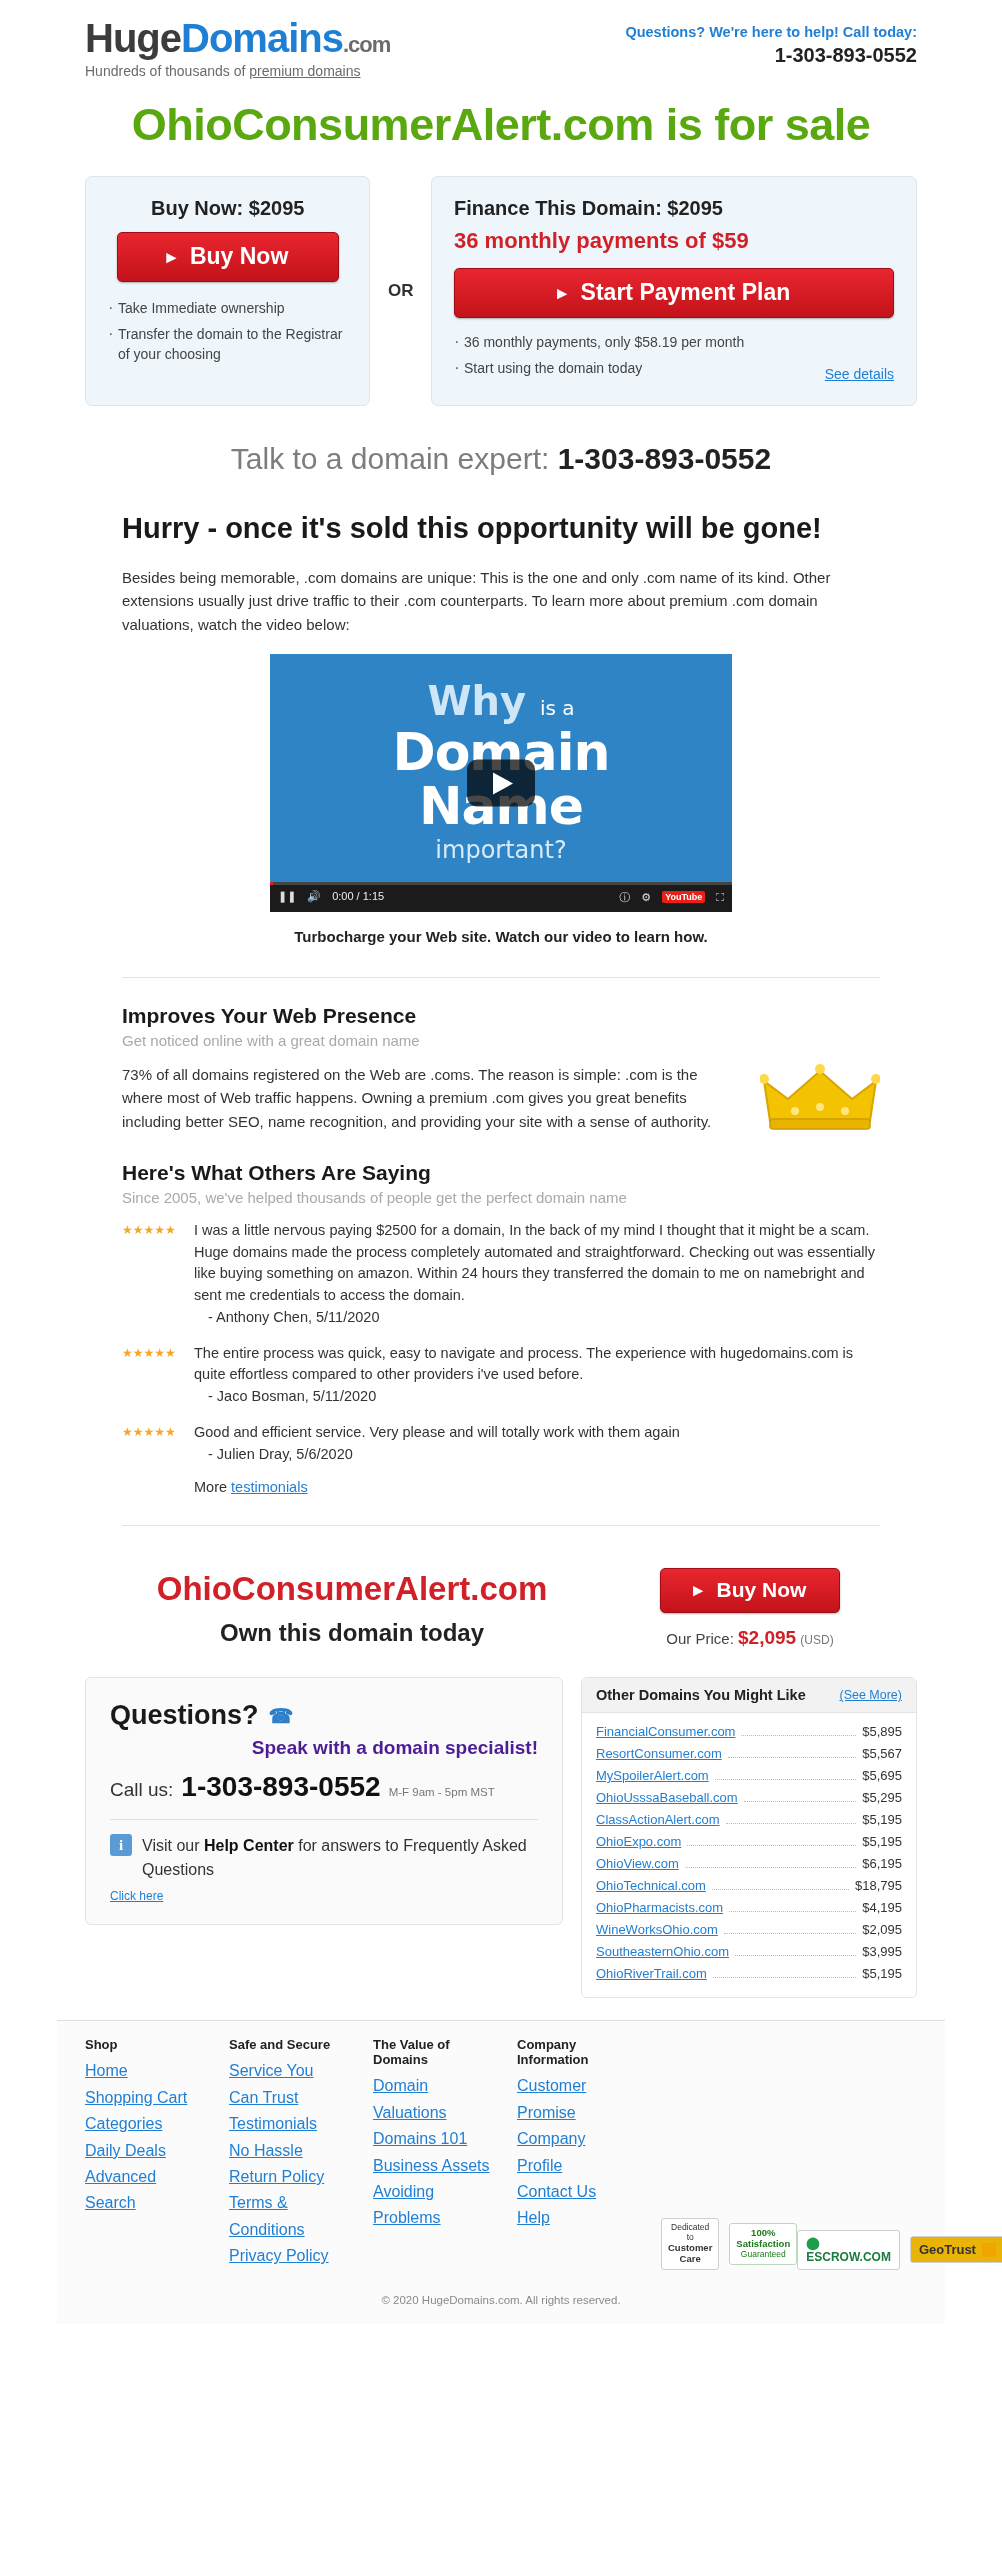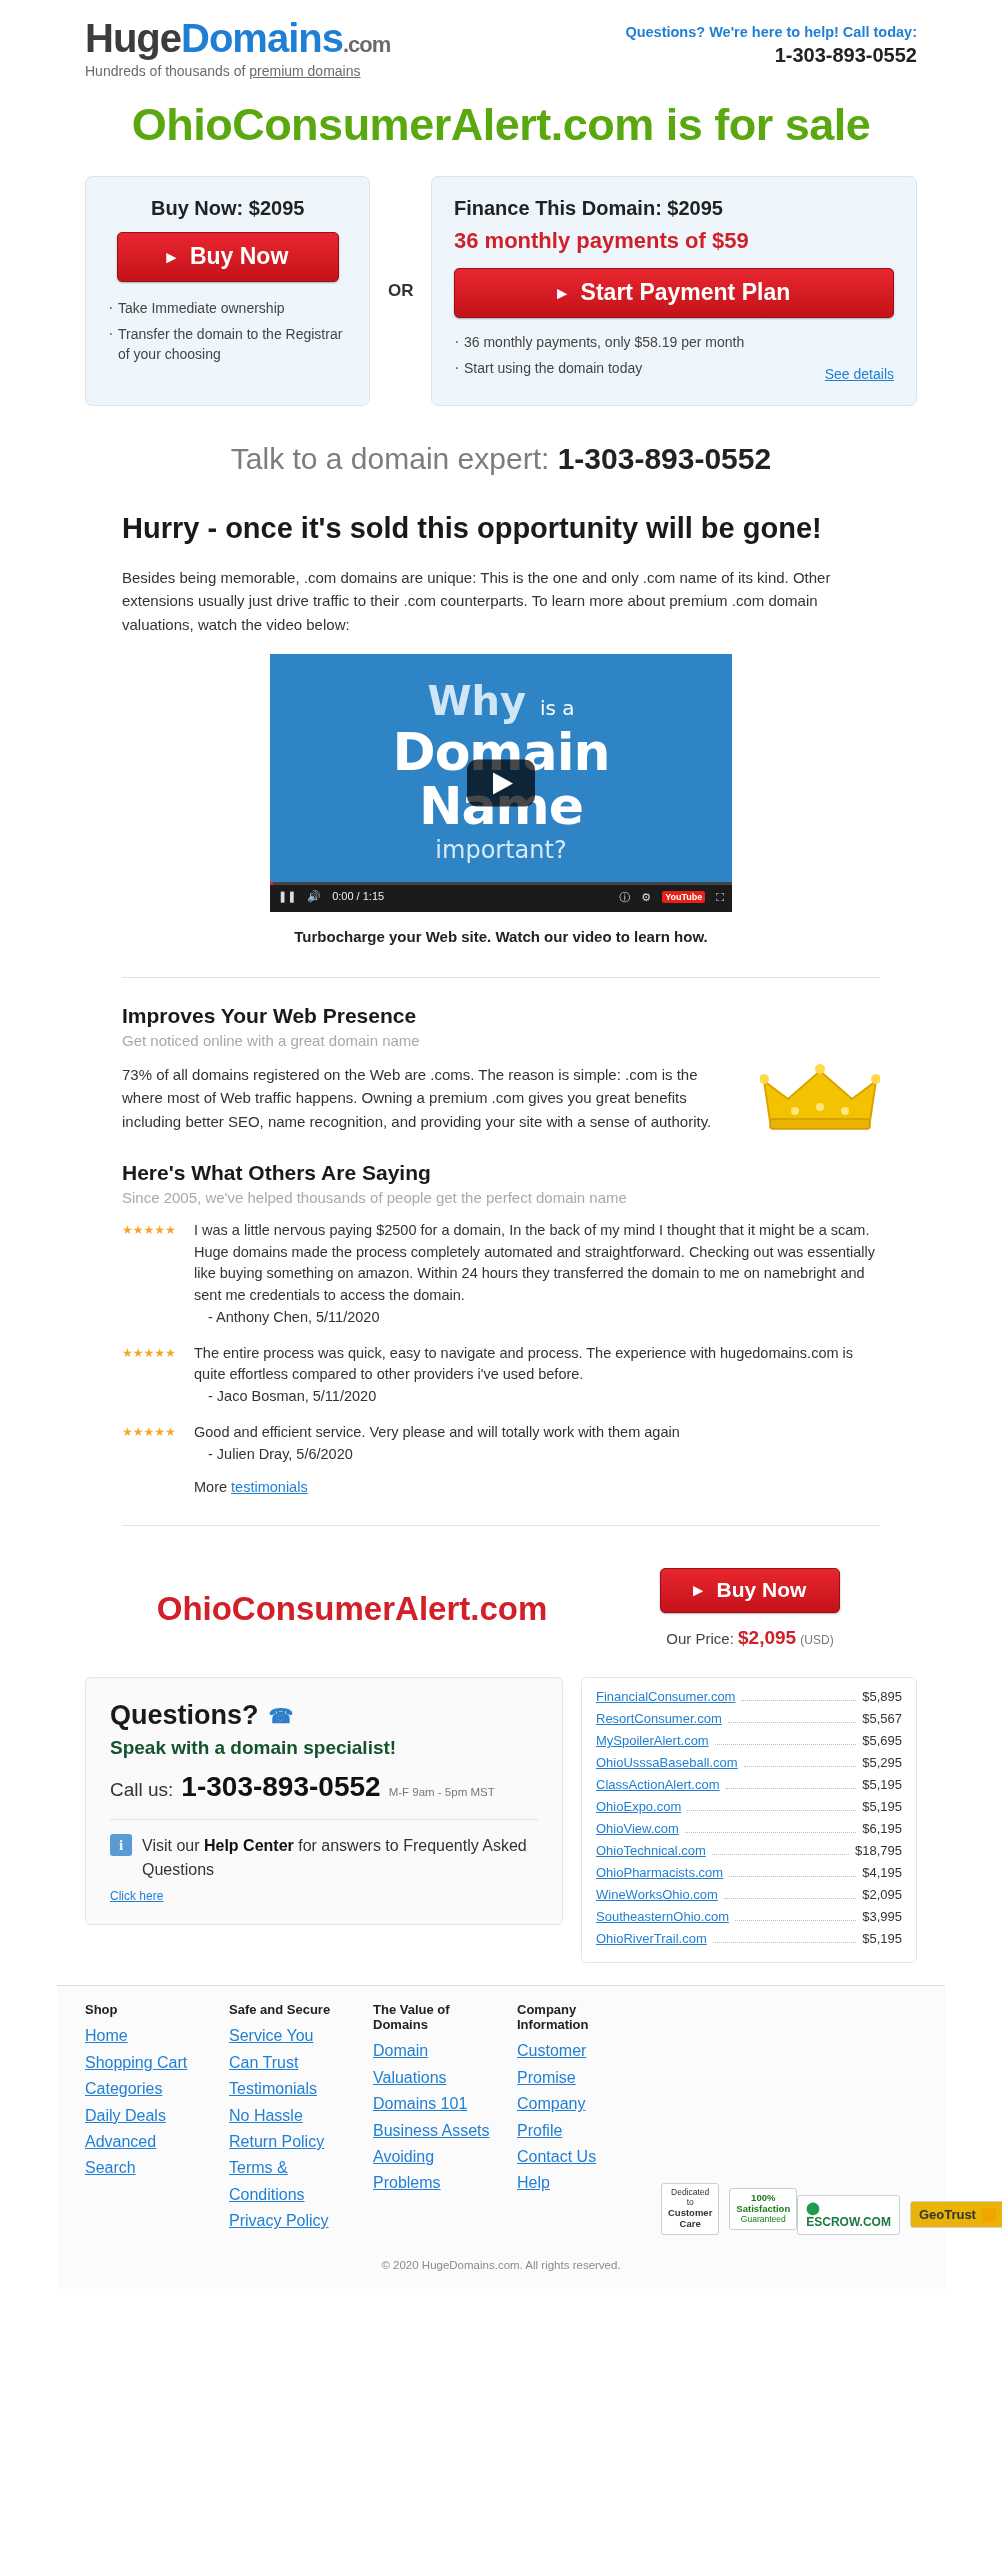--- a/index.html
+++ b/index.html
@@ -144,21 +144,21 @@
   .price-line b { color:#d12028; font-size:19px; }
   .price-line .usd { color:#777; font-size:12px; }
 
   
   .lower { display:flex; gap:18px; padding:20px 28px 0 28px; align-items:flex-start; }
   .q-box {
     width:478px; background:#fafafa; border:1px solid #e3e3e3; border-radius:6px;
     padding:22px 24px 20px 24px;
   }
   .q-title { font-size:27px; font-weight:bold; color:#1a1a1a; display:flex; align-items:center; gap:10px; }
-  .q-sub { font-size:19px; font-weight:bold; color:#14532d; margin:6px 0 12px 0; }
+  .q-sub { font-size:19px; font-weight:bold; color:#4c1d95; margin:6px 0 12px 0;text-align:right; }
   .q-call { font-size:19px; color:#333; display:flex; align-items:baseline; gap:8px; flex-wrap:wrap;}
   .q-call b { font-size:28px; color:#111; }
   .q-hours { font-size:11.5px; color:#777; line-height:1.3; }
   .q-hr { border:0; border-top:1px solid #e0e0e0; margin:16px 0 14px 0; }
   .help-row { display:flex; gap:10px; align-items:flex-start; }
   .i-badge { width:22px; height:22px; border-radius:3px; background:#5b9bd5; color:#fff; font-weight:bold; font-size:15px; text-align:center; line-height:22px; flex:0 0 22px; font-family:"Liberation Serif",serif;}
   .help-text { font-size:16px; color:#333; line-height:1.45; }
   .help-text b { color:#111; }
   .click-here { font-size:12px; color:#1f7fd4; text-decoration:underline; margin-top:8px; display:inline-block; }
 
@@ -335,20 +335,21 @@
         <span>More </span><a href="#">testimonials</a>
       </div>
     </div>
 
     <hr class="sep">
   </div>
 
   <div class="cta">
     <div class="cta-left">
       <div class="cta-domain">OhioConsumerAlert.com</div>
+      <div class="cta-own">Own this domain today</div>
     </div>
     <div class="cta-right">
       <div class="btn-red btn-buy2">
         <span class="tri">►</span><span>Buy Now</span>
       </div>
       <div class="price-line">
         <span>Our Price: </span><b>$2,095</b>
         <span class="usd">(USD)</span>
       </div>
     </div>
@@ -370,20 +371,24 @@
       <div class="help-row">
         <div class="i-badge">i</div>
         <div class="help-text">
           <span>Visit our </span><b>Help Center</b><span> for answers to Frequently Asked Questions</span>
         </div>
       </div>
       <a href="#" class="click-here">Click here</a>
     </div>
 
     <div class="od-box">
+      <div class="od-head">
+        <h4>Other Domains You Might Like</h4>
+        <a href="#">(See More)</a>
+      </div>
       <div class="od-list">
         <div class="od-row">
             <a class="od-name" href="#">FinancialConsumer.com</a>
             <span class="od-dots"></span>
             <span class="od-price">$5,895</span>
           </div>
         <div class="od-row">
             <a class="od-name" href="#">ResortConsumer.com</a>
             <span class="od-dots"></span>
             <span class="od-price">$5,567</span>

